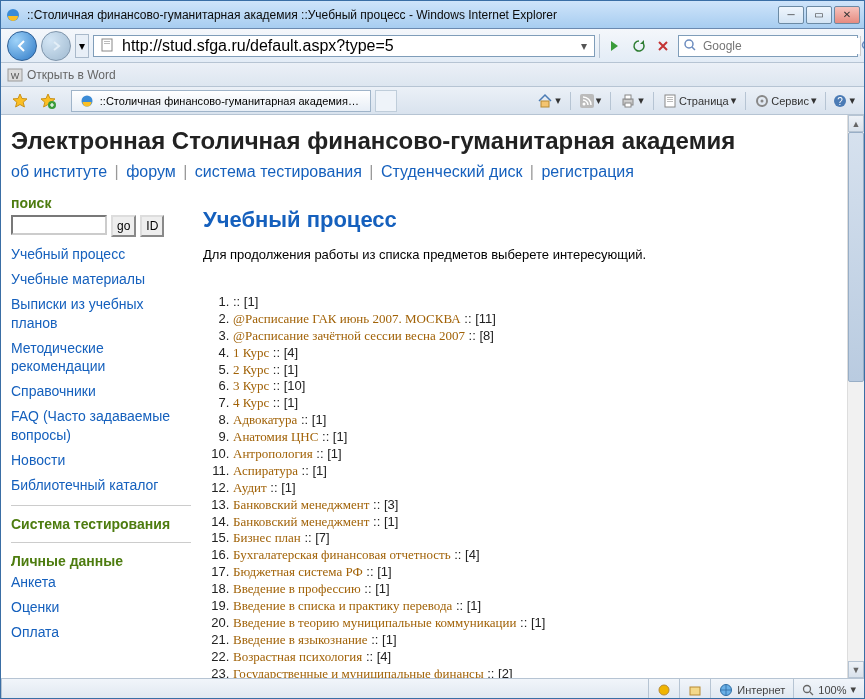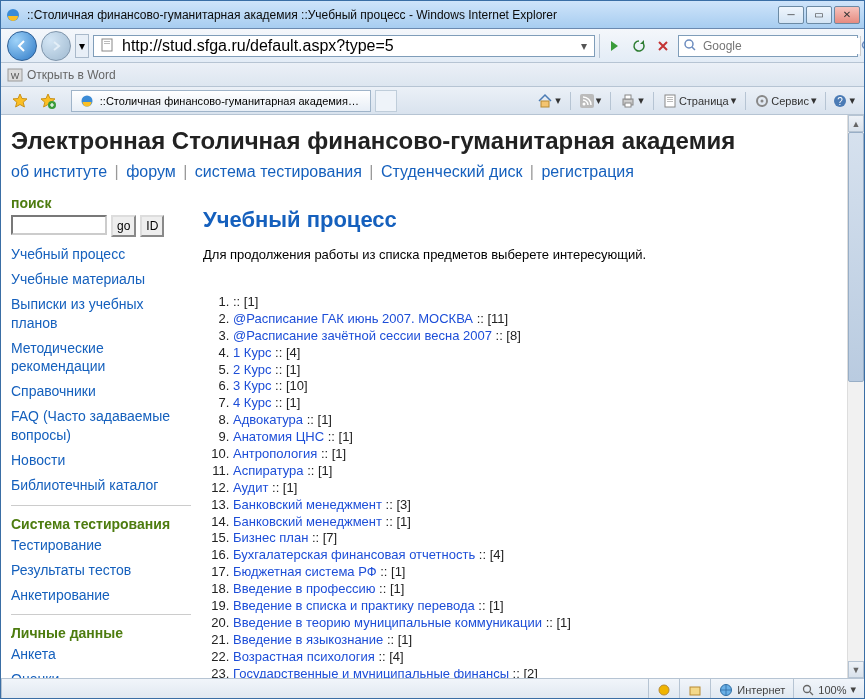--- a/index.html
+++ b/index.html
@@ -57,21 +57,21 @@
   .sidelist a { display:block; color:#1560bd; text-decoration:none; font-size:14px; line-height:1.35; margin-bottom:6px;}
   hr { border:none; border-top:1px solid #ccc; margin:10px 0;}
   .main { flex:1;}
   .bc { font-size:13px;}
   .bc a { color:#1560bd; text-decoration:none;}
   .bc .s{color:#888; margin:0 2px;}
   h2 { color:#1560bd; font-size:22px; margin:12px 0 14px 0; font-weight:bold;}
   .intro { font-size:13px; margin-bottom:32px;}
   ol { margin:0 0 0 30px; padding:0;}
   li { font-size:13px; line-height:1.3; color:#222;}
-  li a{color:#1d4ed8; text-decoration:none;}
+  li a{color:#a16207; text-decoration:none;font-family:Liberation Serif, serif;}
   li .suf{color:#222;}
   
   .statusbar { position:absolute; bottom:0; left:0; right:0; height:22px; background:linear-gradient(#f1f5fa,#dfe7f0); border-top:1px solid #b6c4d3; display:flex; align-items:center; font-size:11px; color:#444;}
   .statusbar .cell{border-left:1px solid #b6c4d3; height:100%; display:flex; align-items:center; padding:0 8px; gap:4px;}
   .statusbar .flex{flex:1;}
   
   .vscroll { position:absolute; right:0; top:0; width:17px; height:563px; background:#f1f1f1; border-left:1px solid #ddd;}
   .vsbtn{height:17px;background:linear-gradient(#eef2f7,#d9e2ec);border:1px solid #b6c4d3;display:flex;align-items:center;justify-content:center;font-size:9px;color:#666;}
   .vthumb{position:absolute;top:17px;left:0;right:0;height:250px;background:linear-gradient(#d6e1ee,#b9cbe0);border:1px solid #98aec6;border-radius:2px;}
 </style>
@@ -260,25 +260,20 @@
             <a href="#">Учебные материалы</a>
             <a href="#">Выписки из учебных планов</a>
             <a href="#">Методические рекомендации</a>
             <a href="#">Справочники</a>
             <a href="#">FAQ (Часто задаваемые вопросы)</a>
             <a href="#">Новости</a>
             <a href="#">Библиотечный каталог</a>
           </div>
         <hr>
         <h3>Система тестирования</h3>
-        <div class="sidelist" id="sg2">
-            <a href="#">Тестирование</a>
-            <a href="#">Результаты тестов</a>
-            <a href="#">Анкетирование</a>
-          </div>
         <hr>
         <h3>Личные данные</h3>
         <div class="sidelist" id="sg3">
             <a href="#">Анкета</a>
             <a href="#">Оценки</a>
             <a href="#">Оплата</a>
           </div>
       </div>
       <div class="main">
         <h2>Учебный процесс</h2>

